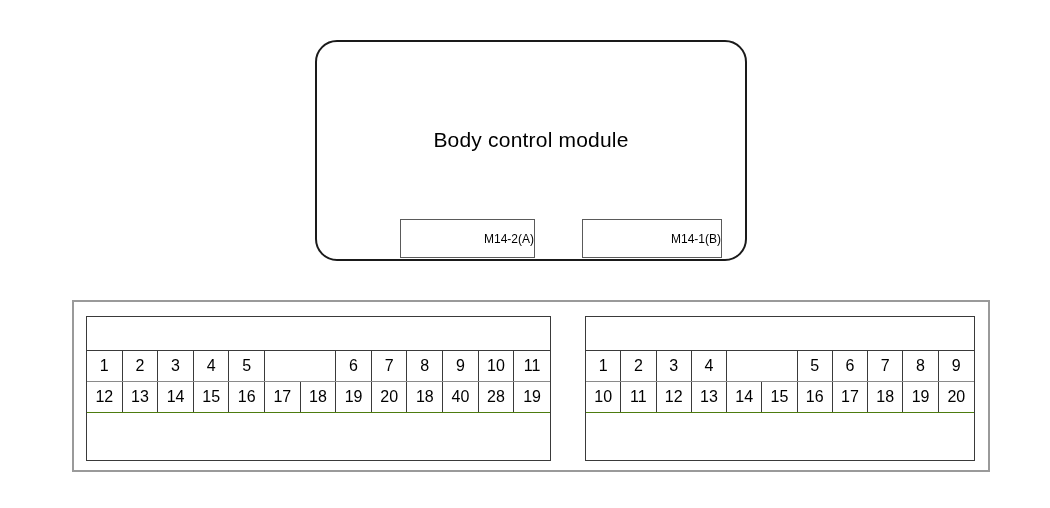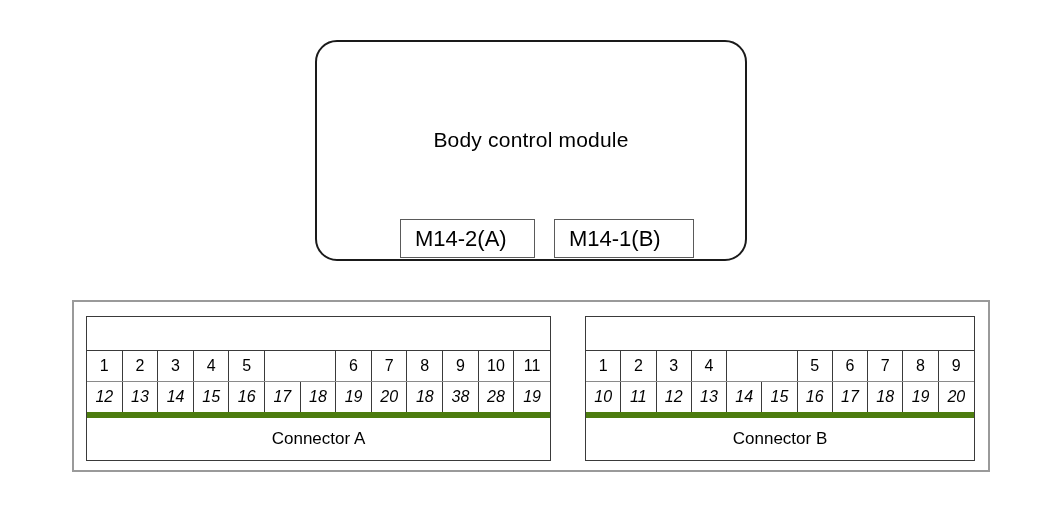--- a/index.html
+++ b/index.html
@@ -41,27 +41,27 @@
   }
   .module-tab {
     position: absolute;
     top: 219px;
     height: 39px;
     box-sizing: border-box;
     border: 1px solid #5a5a5a;
     background: #ffffff;
     display: flex;
     align-items: center;
-    justify-content: flex-start;
-    font-size: 22px;
+    justify-content: flex-end;
+    font-size: 12px;
     z-index: 3;
     padding-left: 14px;
   }
   #module-tab-a { left: 400px; width: 135px; }
-  #module-tab-b { left: 554px; width: 140px; }
+  #module-tab-b { left: 582px; width: 140px; }
 
   
   #connectors-frame {
     position: absolute;
     left: 72px;
     top: 300px;
     width: 918px;
     height: 172px;
     box-sizing: border-box;
     border: 2px solid #9a9a9a;
@@ -85,21 +85,21 @@
     flex: none;
     border-bottom: 1px solid #3a3a3a;
   }
 
   .pin-row {
     display: flex;
     flex: none;
     height: 30px;
   }
   .pin-row.top-row { border-bottom: 1px solid #8a8a8a; }
-  .pin-row.bottom-row { border-bottom: 6px solid #4d7c0f; font-style: italic; }
+  .pin-row.bottom-row { border-bottom: 1px solid #4d7c0f; }
 
   .pin-cell {
     box-sizing: border-box;
     border-right: 1px solid #3a3a3a;
     display: flex;
     align-items: center;
     justify-content: center;
     font-size: 16px;
     line-height: 1;
   }
@@ -151,27 +151,24 @@
       <div class="pin-cell" style="flex: 0 0 7.69231%;">12</div>
       <div class="pin-cell" style="flex: 0 0 7.69231%;">13</div>
       <div class="pin-cell" style="flex: 0 0 7.69231%;">14</div>
       <div class="pin-cell" style="flex: 0 0 7.69231%;">15</div>
       <div class="pin-cell" style="flex: 0 0 7.69231%;">16</div>
       <div class="pin-cell" style="flex: 0 0 7.69231%;">17</div>
       <div class="pin-cell" style="flex: 0 0 7.69231%;">18</div>
       <div class="pin-cell" style="flex: 0 0 7.69231%;">19</div>
       <div class="pin-cell" style="flex: 0 0 7.69231%;">20</div>
       <div class="pin-cell" style="flex: 0 0 7.69231%;">18</div>
-      <div class="pin-cell" style="flex: 0 0 7.69231%;">38</div>
+      <div class="pin-cell" style="flex: 0 0 7.69231%;">40</div>
       <div class="pin-cell" style="flex: 0 0 7.69231%;">28</div>
       <div class="pin-cell" style="flex: 0 0 7.69231%;">19</div>
     </div>
-  <div class="connector-footer">
-    <span>Connector A</span>
-  </div>
 </div>
 
 <div class="connector-table" id="connector-b">
   <div class="blank-strip"></div>
   <div class="pin-row top-row">
       <div class="pin-cell" style="flex: 0 0 9.09091%;">1</div>
       <div class="pin-cell" style="flex: 0 0 9.09091%;">2</div>
       <div class="pin-cell" style="flex: 0 0 9.09091%;">3</div>
       <div class="pin-cell" style="flex: 0 0 9.09091%;">4</div>
       <div class="pin-cell empty-cell" style="flex: 0 0 18.1818%;"></div>
@@ -187,16 +184,13 @@
       <div class="pin-cell" style="flex: 0 0 9.09091%;">12</div>
       <div class="pin-cell" style="flex: 0 0 9.09091%;">13</div>
       <div class="pin-cell" style="flex: 0 0 9.09091%;">14</div>
       <div class="pin-cell" style="flex: 0 0 9.09091%;">15</div>
       <div class="pin-cell" style="flex: 0 0 9.09091%;">16</div>
       <div class="pin-cell" style="flex: 0 0 9.09091%;">17</div>
       <div class="pin-cell" style="flex: 0 0 9.09091%;">18</div>
       <div class="pin-cell" style="flex: 0 0 9.09091%;">19</div>
       <div class="pin-cell" style="flex: 0 0 9.09091%;">20</div>
     </div>
-  <div class="connector-footer">
-    <span>Connector B</span>
-  </div>
 </div>
 
 </body></html>

